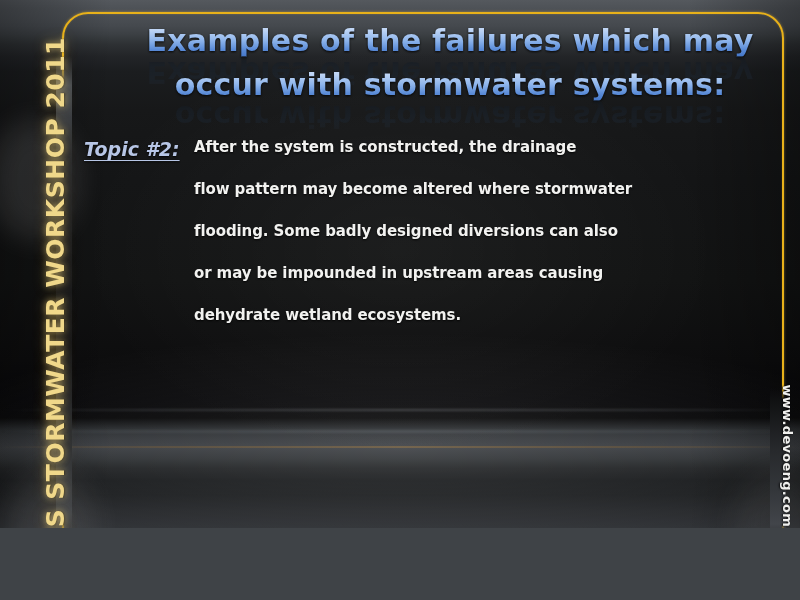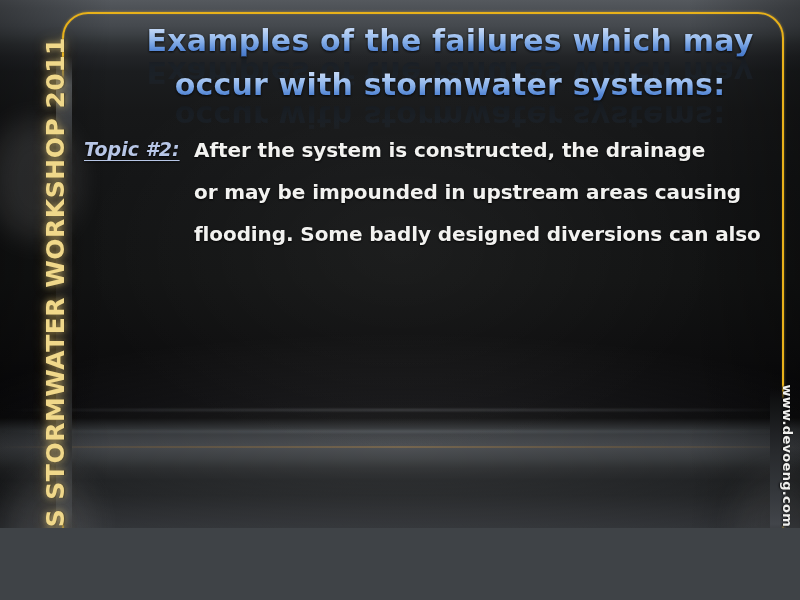--- a/index.html
+++ b/index.html
@@ -206,21 +206,21 @@
     text-underline-offset: 4px;
     text-shadow: 0 1px 2px rgba(0,0,0,0.9);
     white-space: nowrap;
   }
   .topic-spacer {
     width: 110px;
     flex: 0 0 110px;
   }
   .body-text {
     font-family: "DejaVu Sans", sans-serif;
-    font-size: 20px;
+    font-size: 15px;
     font-weight: bold;
     color: #f2f2f0;
     letter-spacing: -0.1px;
     text-shadow: 0 1px 2px rgba(0,0,0,0.85);
     white-space: nowrap;
   }
 
   
   .sidebar-text {
     position: absolute;
@@ -348,25 +348,33 @@
     </div>
   </div>
 
   <div class="body-block">
     <div class="body-row">
       <span class="topic-label">Topic #2:</span>
       <span class="body-text">After the system is constructed, the drainage</span>
     </div>
     <div class="body-row">
       <span class="topic-spacer"></span>
-      <span class="body-text">or may be impounded in upstream areas causing</span>
+      <span class="body-text">flow pattern may become altered where stormwater</span>
     </div>
     <div class="body-row">
       <span class="topic-spacer"></span>
       <span class="body-text">flooding. Some  badly designed diversions can also</span>
+    </div>
+    <div class="body-row">
+      <span class="topic-spacer"></span>
+      <span class="body-text">or may be impounded in upstream areas causing</span>
+    </div>
+    <div class="body-row">
+      <span class="topic-spacer"></span>
+      <span class="body-text">dehydrate wetland ecosystems.</span>
     </div>
   </div>
 
   <div class="sidebar-text">FES STORMWATER WORKSHOP 2011</div>
 
   <div class="url-text">www.devoeng.com</div>
 
   <div class="logo">
     <div class="logo-devo">DEV</div>
     <svg class="logo-globe" viewBox="0 0 24 24">

